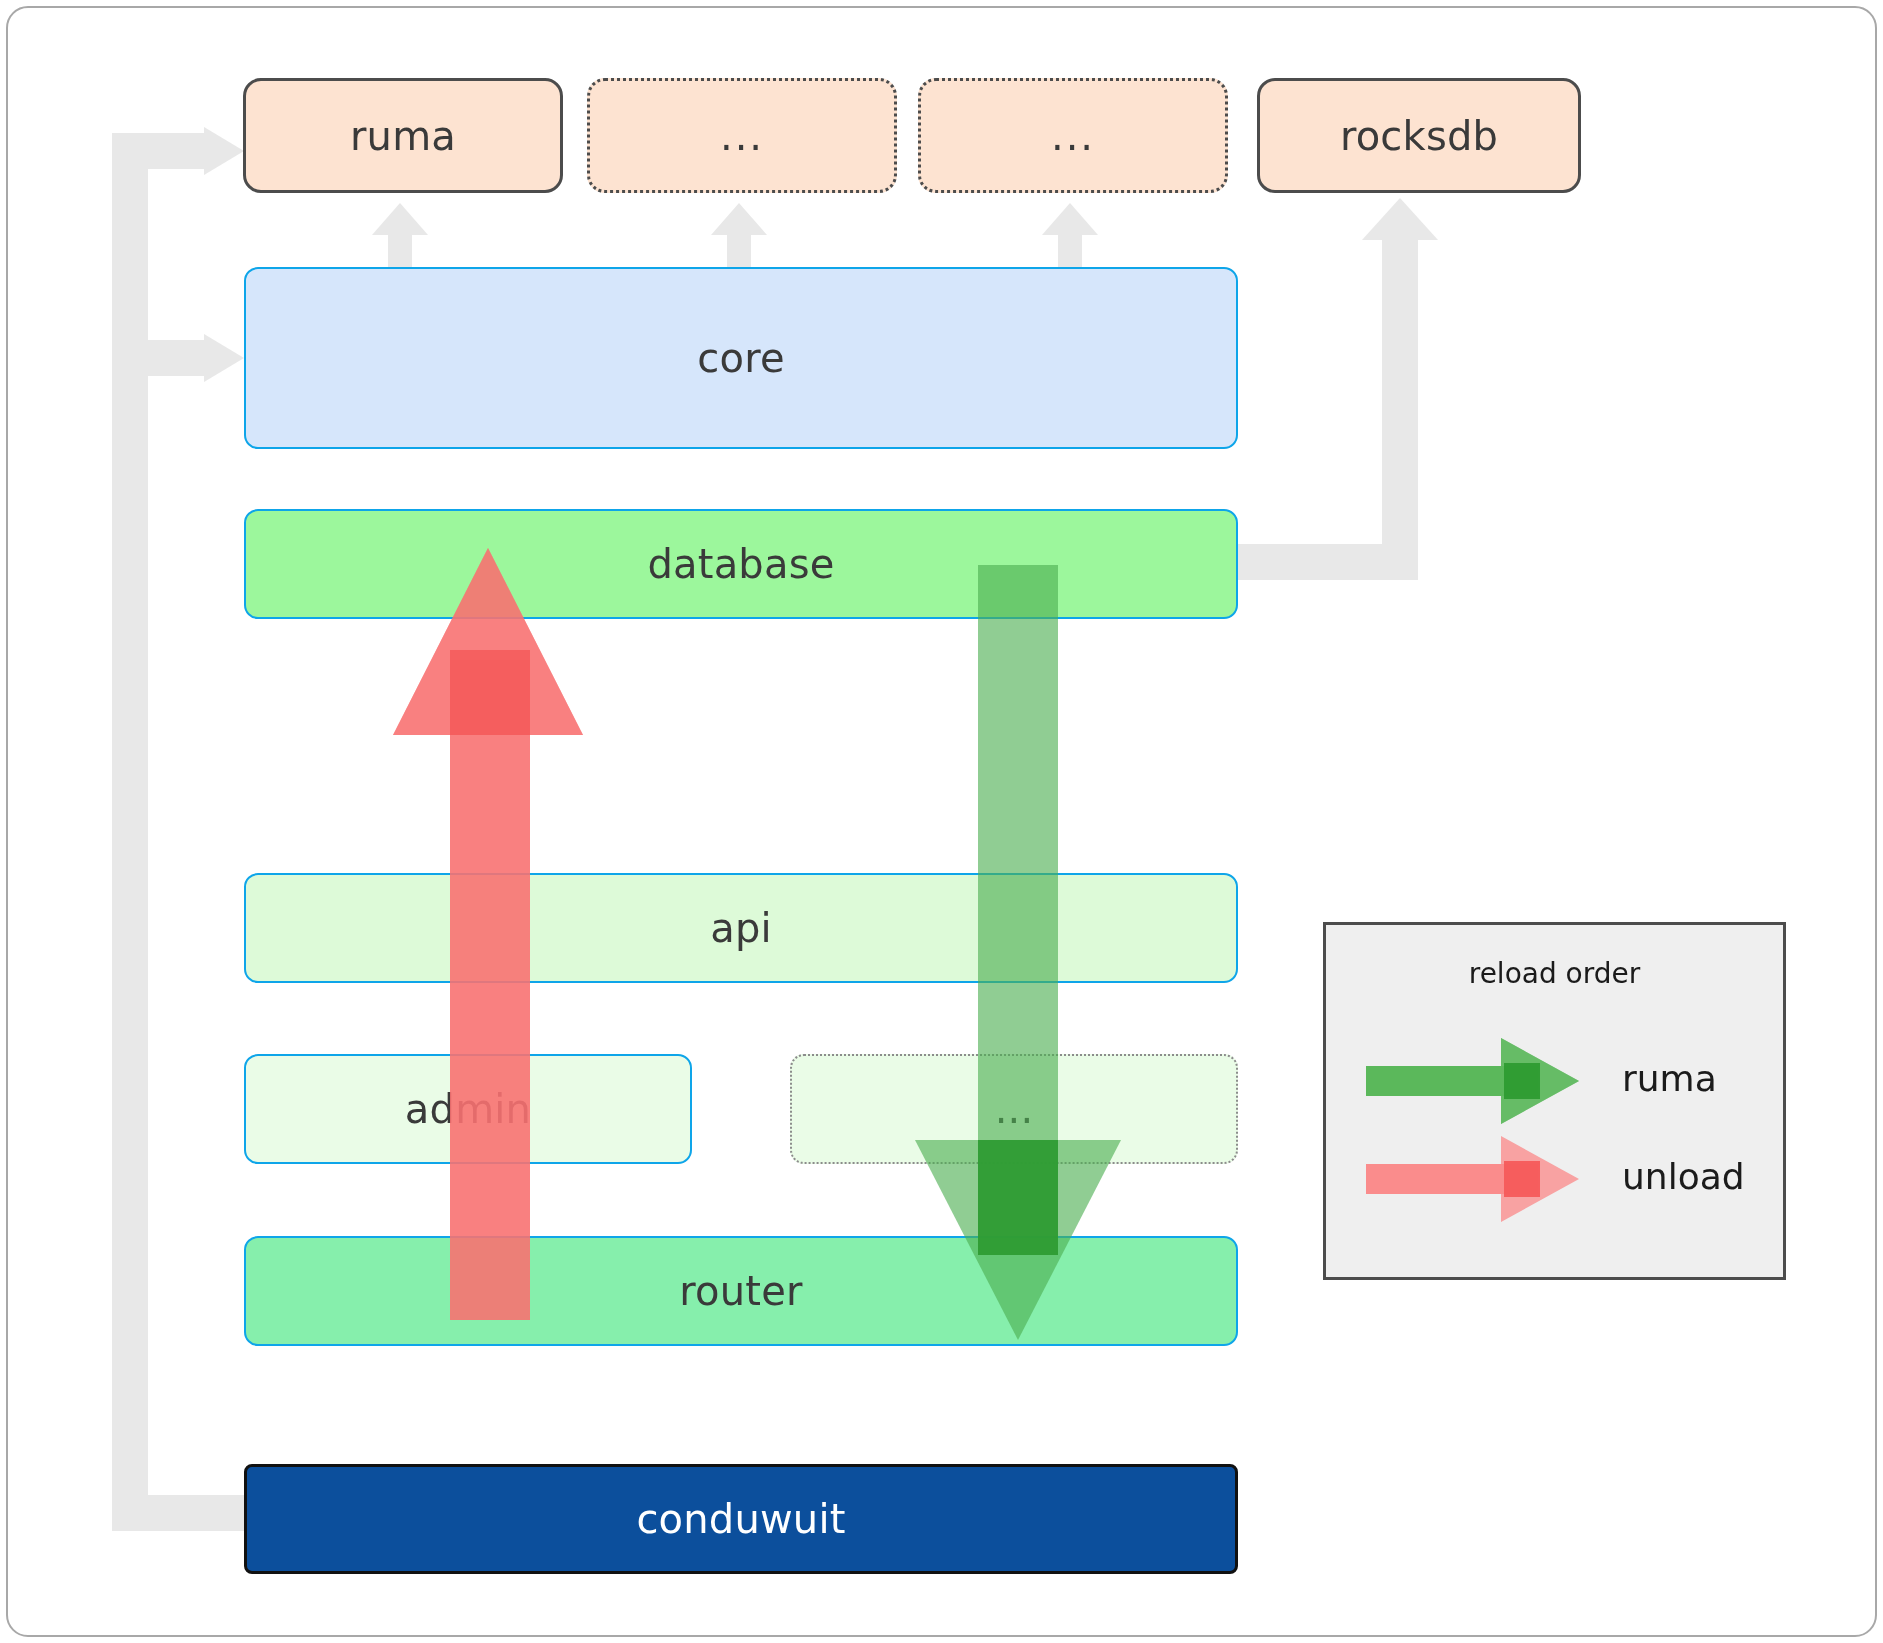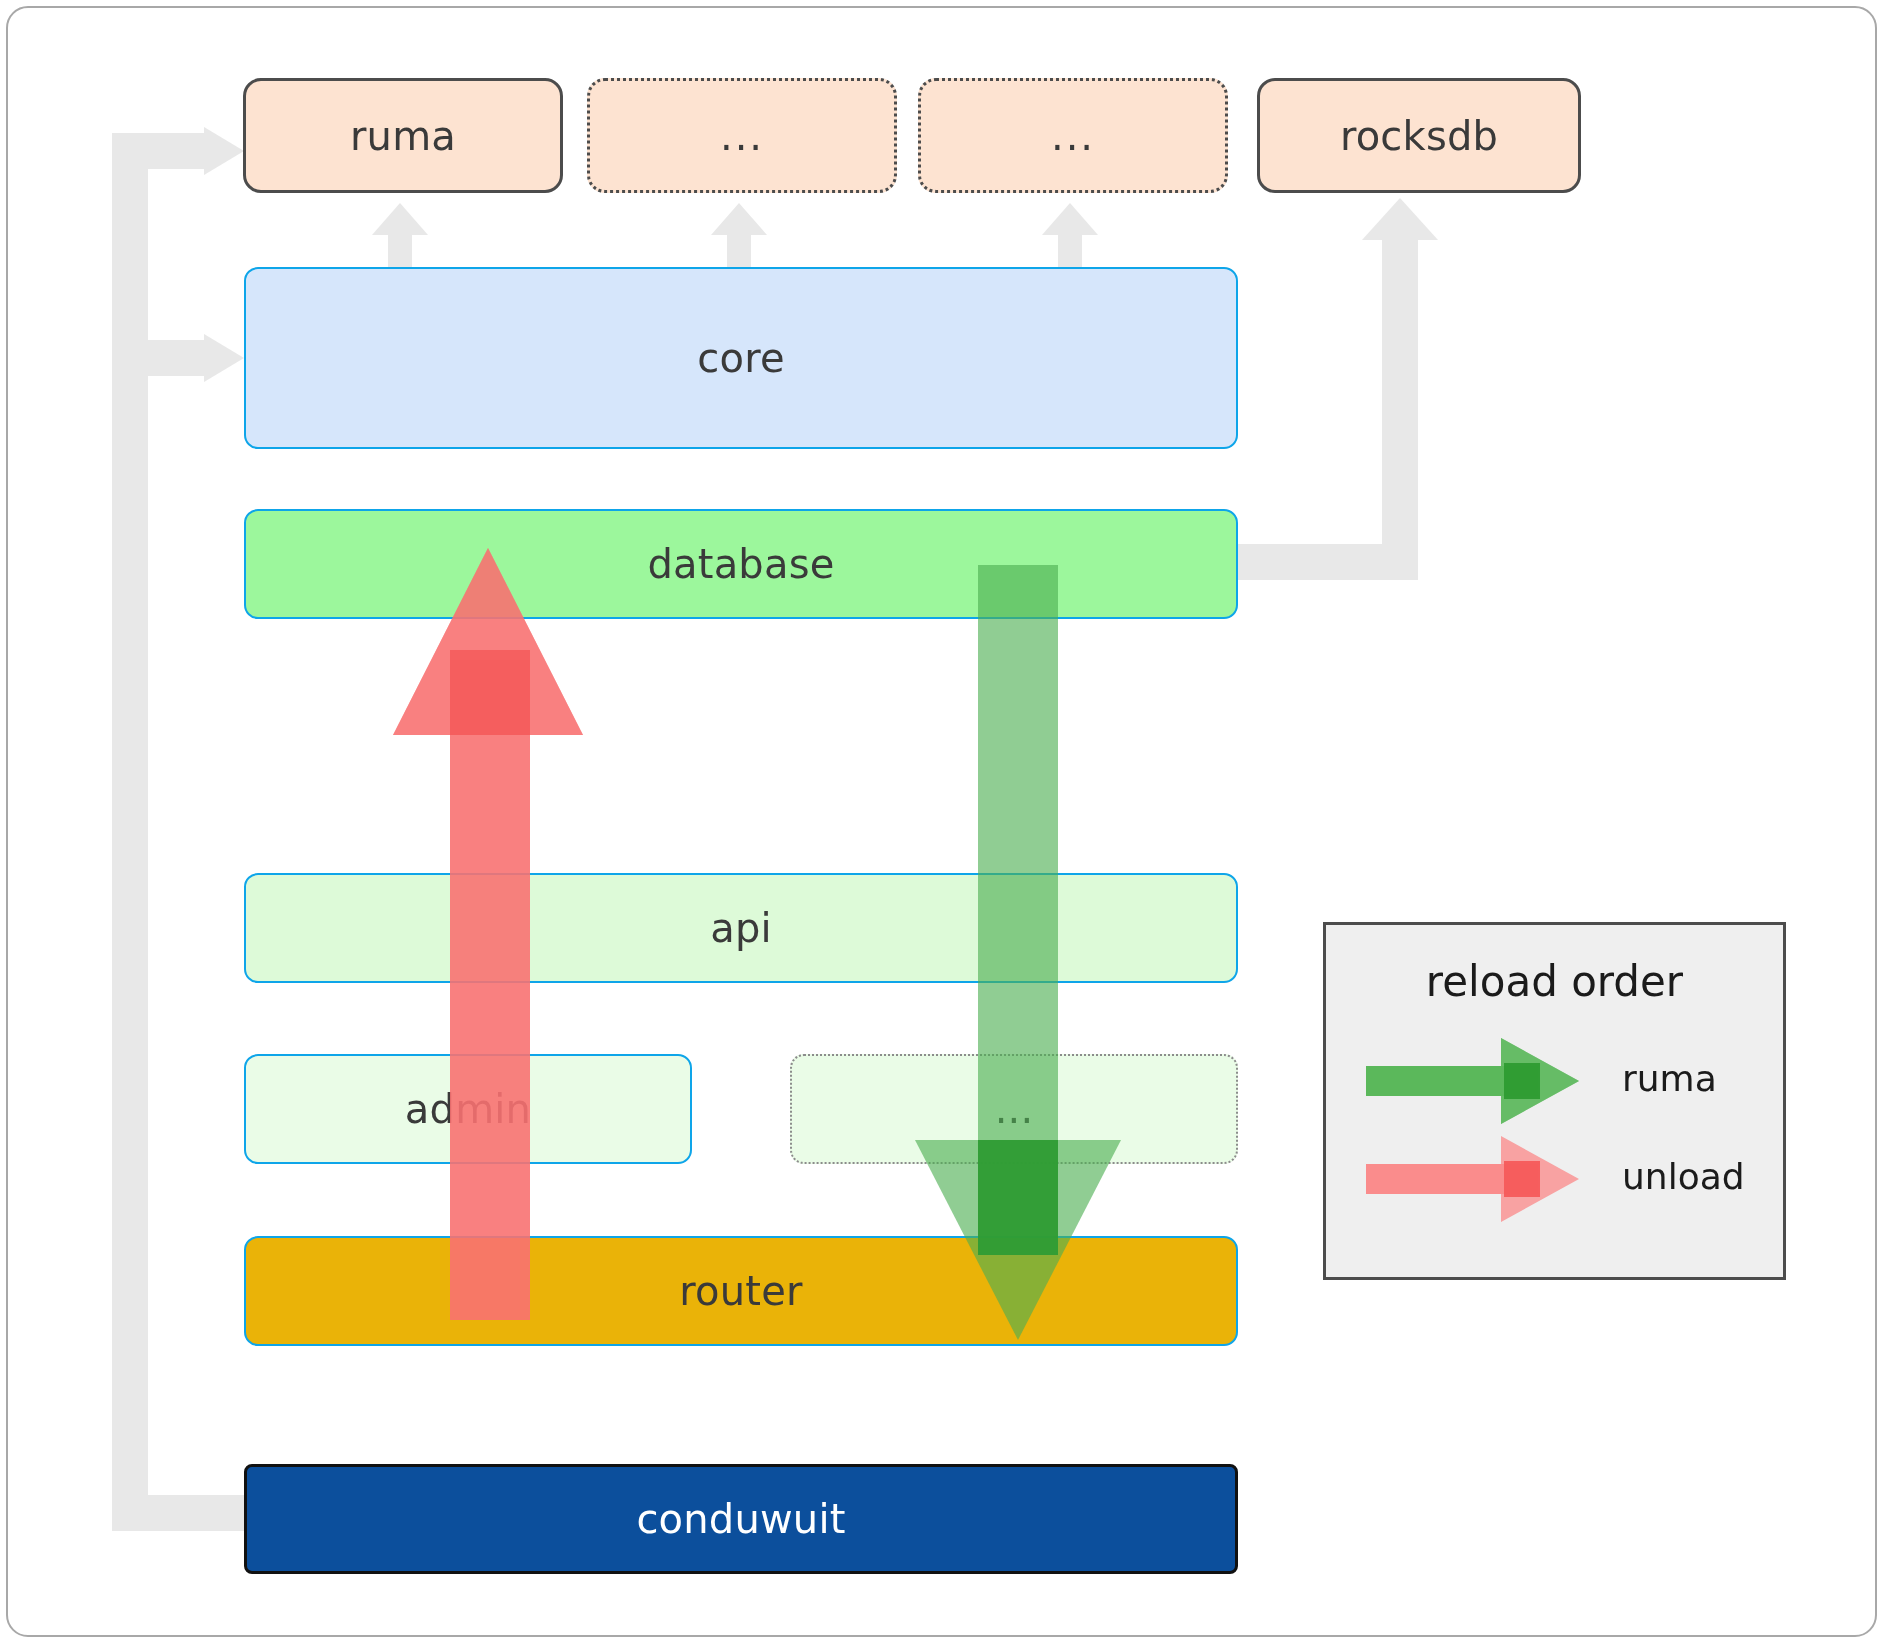--- a/index.html
+++ b/index.html
@@ -63,21 +63,21 @@
     border-radius: 14px;
   }
   .layer.dotted { border: 2px dotted #8c8c8c; }
 
   .l-core     { background: #d6e6fb; }
   .l-database { background: #9cf79c; }
   .l-service  { background: #cbf7c8; }
   .l-api      { background: #ddfad8; }
   .l-admin    { background: #eafce7; }
   .l-dots     { background: #eafce7; }
-  .l-router   { background: #eab308; }
+  .l-router   { background: #86efac; }
 
   .l-root {
     background: #0c4f9c;
     border: 3px solid #111111;
     border-radius: 8px;
     color: #ffffff;
     font-weight: normal;
   }
 
   
@@ -86,21 +86,21 @@
     box-sizing: border-box;
     background: #efefef;
     border: 3px solid #4c4c4c;
   }
   #legend .legend-title {
     position: absolute;
     left: 0;
     right: 0;
     top: 32px;
     text-align: center;
-    font-size: 42px;
+    font-size: 28px;
     color: #1b1b1b;
   }
   .legend-row-label {
     position: absolute;
     font-size: 36px;
     color: #1b1b1b;
   }
 
   svg.overlay {
     position: absolute;

